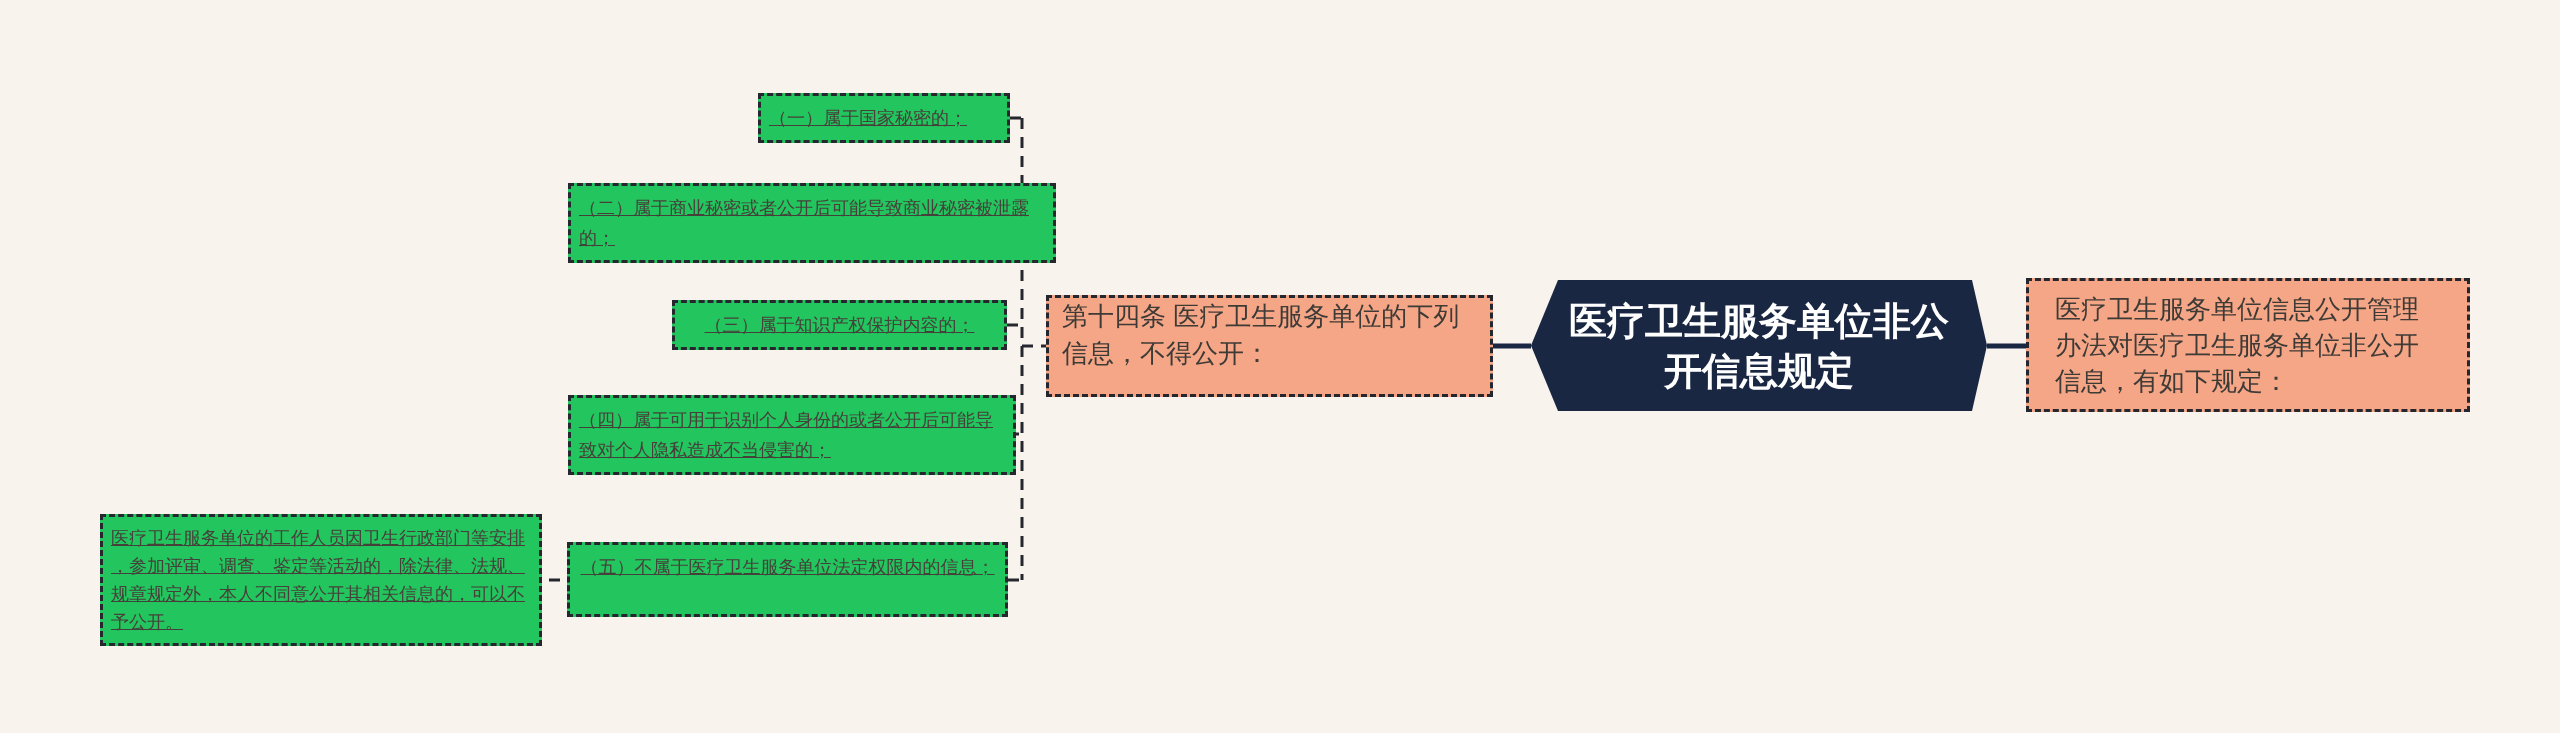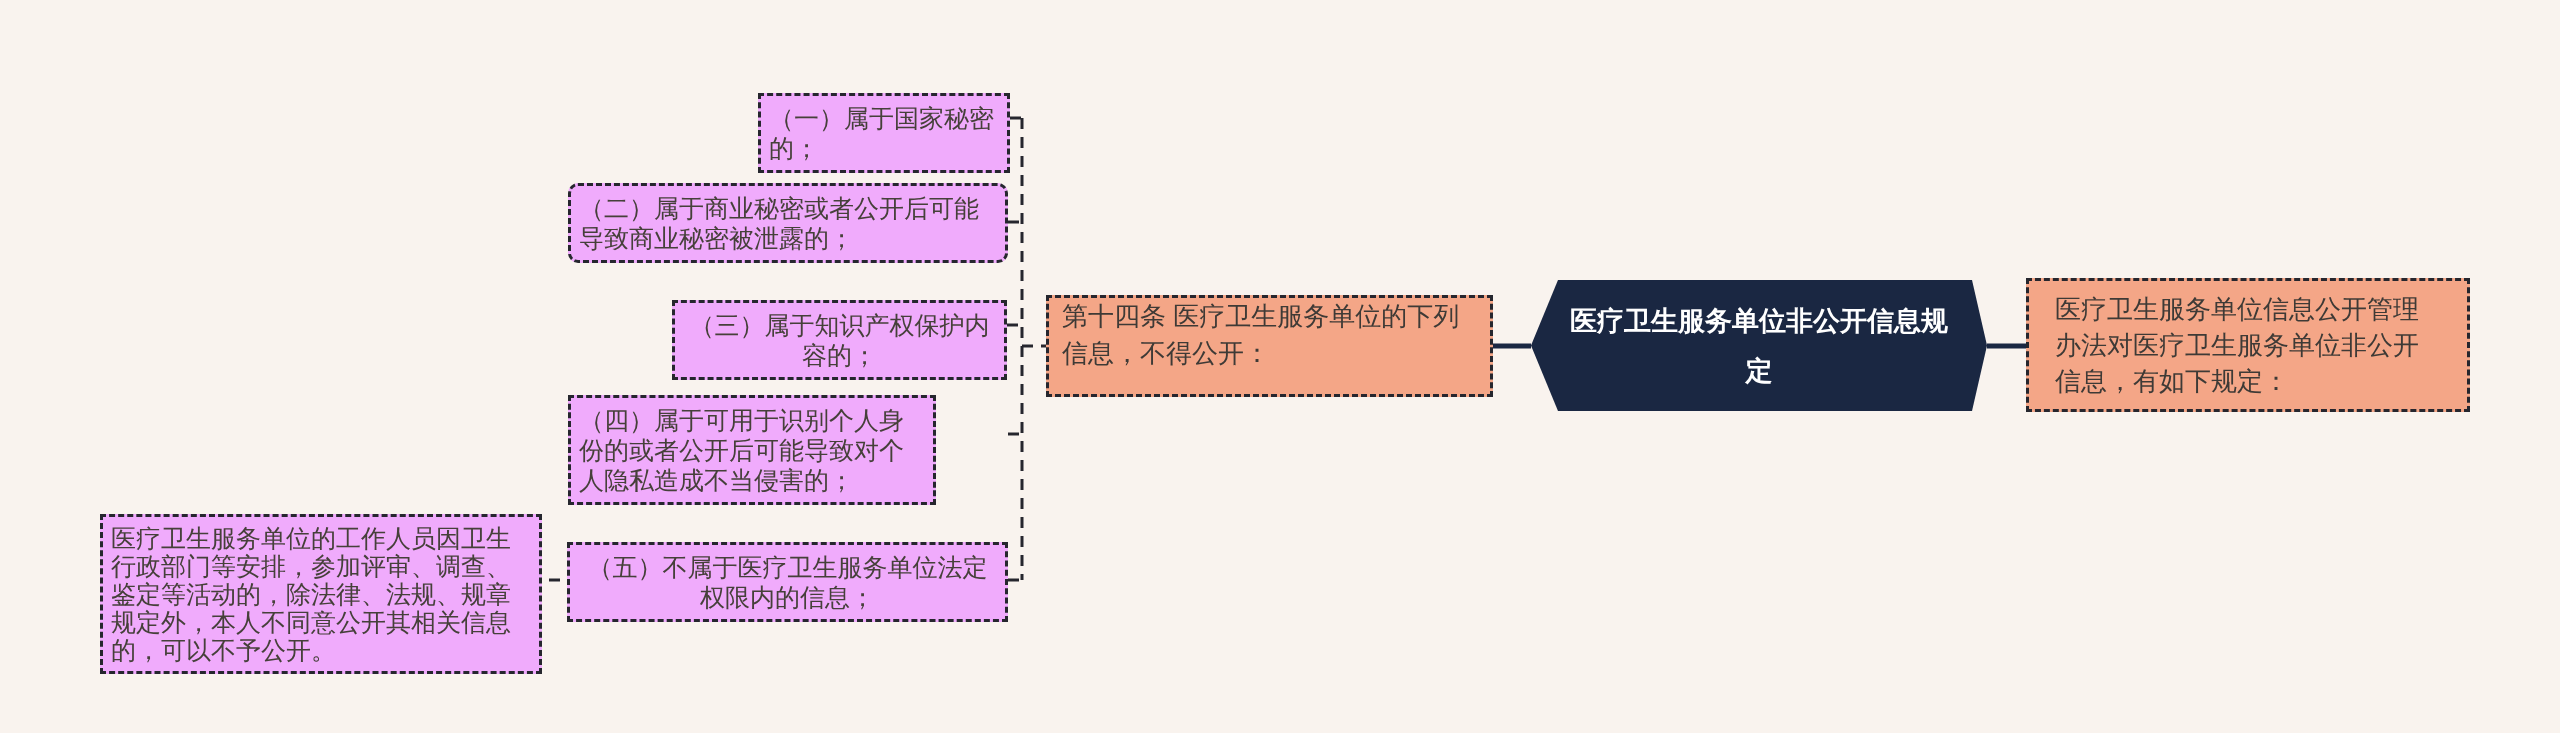--- a/index.html
+++ b/index.html
@@ -17,34 +17,35 @@
   path.solid { stroke: #1a2742; stroke-width: 5; fill: none; }
 
   .node {
     position: absolute;
     border: 3px dashed #26262e;
     color: #46403a;
     word-break: break-all;
     line-break: anywhere;
   }
   .cream {
-    background: #f0abfc;
-    font-size: 25px;
+    background: #22c55e;
+    font-size: 18px;
     line-height: 30px;
     padding: 7px 8px;
+    text-decoration: underline;
   }
   .salmon {
     background: #f4a687;
     color: #3e3a36;
     font-size: 26px;
   }
   .item1 { left: 758px; top: 93px;  width: 252px; min-height: 48px; }
-  .item2 { left: 568px; top: 183px; width: 440px; min-height: 75px; border-radius: 10px; }
+  .item2 { left: 568px; top: 183px; width: 488px; min-height: 75px; }
   .item3 { left: 672px; top: 300px; width: 335px; min-height: 48px; text-align: center; }
-  .item4 { left: 568px; top: 395px; width: 368px; min-height: 74px; }
+  .item4 { left: 568px; top: 395px; width: 448px; min-height: 74px; }
   .item5 { left: 567px; top: 542px; width: 441px; min-height: 75px; text-align: center; }
   .note  { left: 100px;  top: 514px; width: 442px; min-height: 130px; line-height: 28px; }
 
   .node-14 {
     left: 1046px; top: 295px; width: 447px; min-height: 102px;
     line-height: 37px; padding: 0 13px;
   }
   .node-right {
     left: 2026px; top: 278px; width: 444px; min-height: 134px;
     line-height: 36px; padding: 10px 26px;
@@ -54,21 +55,21 @@
     position: absolute;
     left: 1531px; top: 280px; width: 456px; height: 131px;
     background: #1a2742;
     clip-path: polygon(0 50%, 27px 0, calc(100% - 15px) 0, 100% 50%, calc(100% - 15px) 100%, 27px 100%);
     display: flex; align-items: center; justify-content: center;
   }
   .root-text {
     width: 400px;
     text-align: center;
     color: #ffffff;
-    font-size: 27px;
+    font-size: 38px;
     font-weight: bold;
     line-height: 50px;
     word-break: break-all;
   }
 </style>
 </head>
 <body>
 
 <div class="canvas">
 

